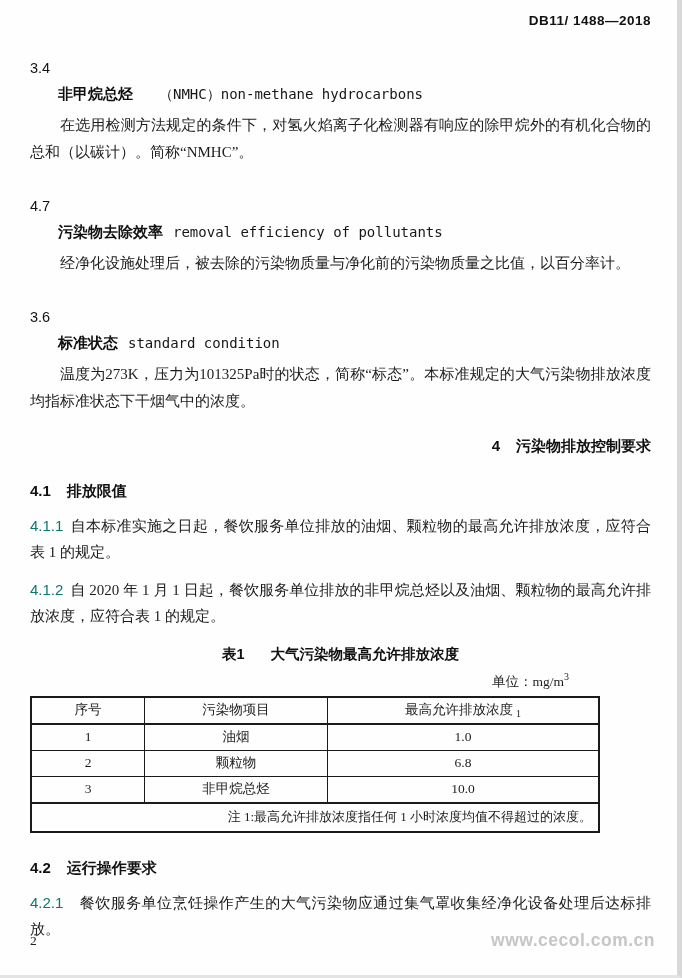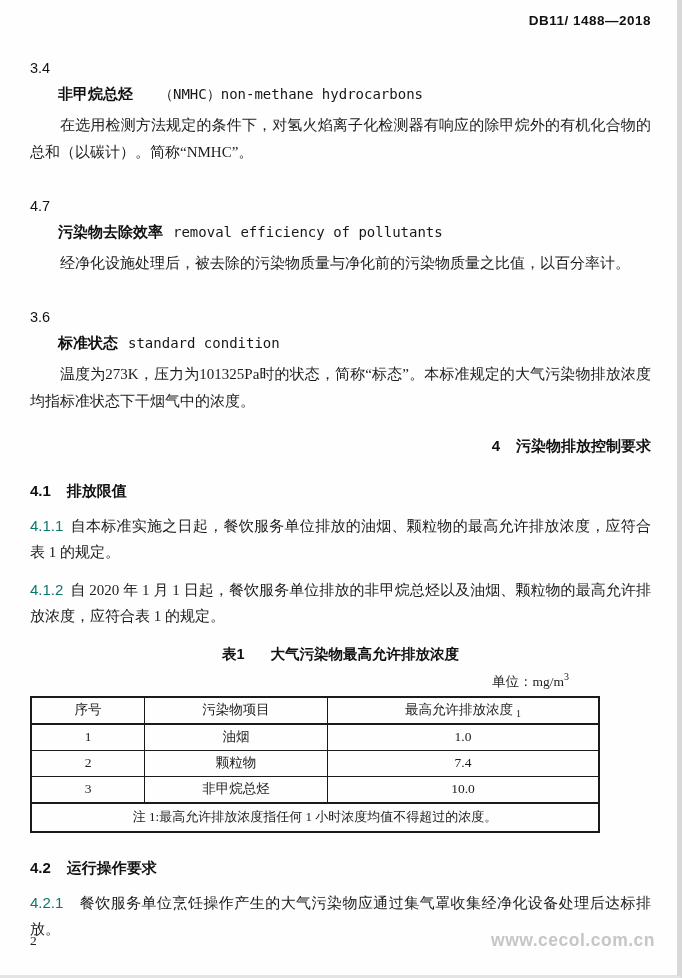--- a/index.html
+++ b/index.html
@@ -117,21 +117,21 @@
     border: 1px solid #1a1a1a;
     text-align: center;
     padding: 2px 4px;
     font-weight: normal;
     height: 21px;
   }
   table.limits thead th { border-bottom: 2px solid #1a1a1a; }
   table.limits .col-no { width: 104px; }
   table.limits .col-item { width: 174px; }
   table.limits td.note-cell {
-    text-align: center;
+    text-align: right;
     font-size: 13px;
     padding: 3px 6px;
     border-top: 2px solid #1a1a1a;
   }
   sub.hdr-sub { font-size: 10px; vertical-align: sub; margin-left: 3px; }
   sup.unit-sup { font-size: 10px; vertical-align: super; }
   
   .page-number {
     position: absolute;
     left: 30px; bottom: 26px;
@@ -207,21 +207,21 @@
       </thead>
       <tbody>
         <tr>
           <td>1</td>
           <td>油烟</td>
           <td>1.0</td>
         </tr>
         <tr>
           <td>2</td>
           <td>颗粒物</td>
-          <td>7.4</td>
+          <td>6.8</td>
         </tr>
         <tr>
           <td>3</td>
           <td>非甲烷总烃</td>
           <td>10.0</td>
         </tr>
         <tr>
           <td class="note-cell" colspan="3">注 1:最高允许排放浓度指任何 1 小时浓度均值不得超过的浓度。</td>
         </tr>
       </tbody>

